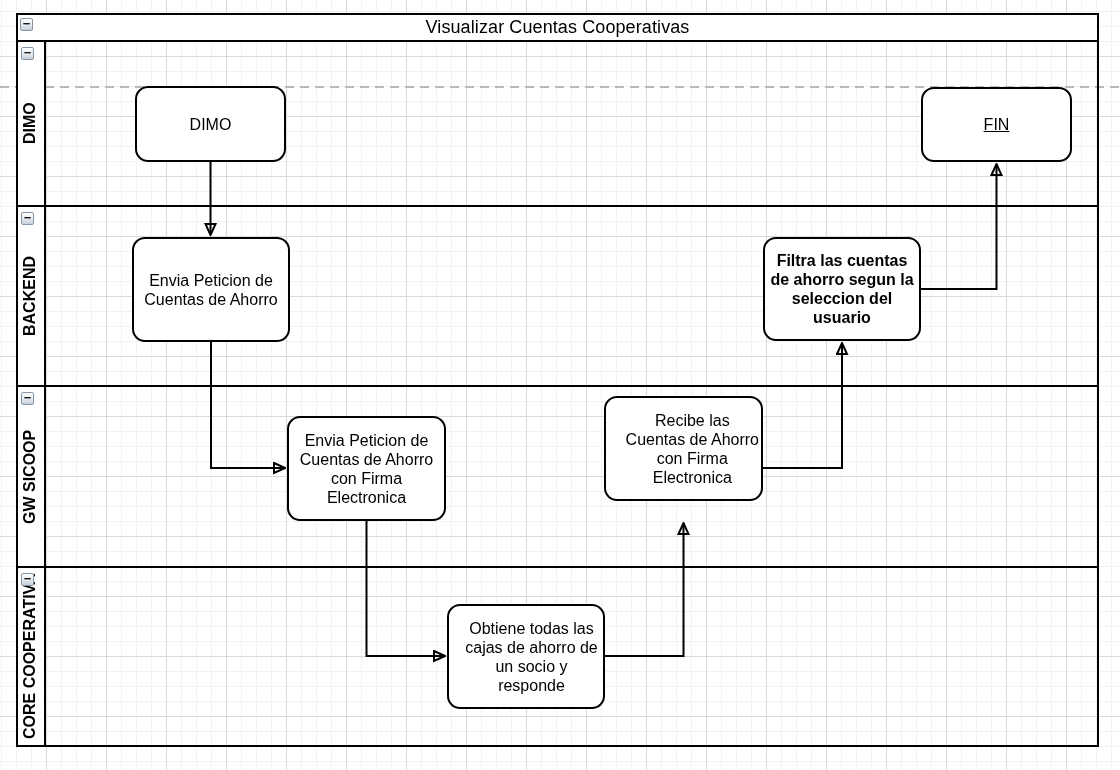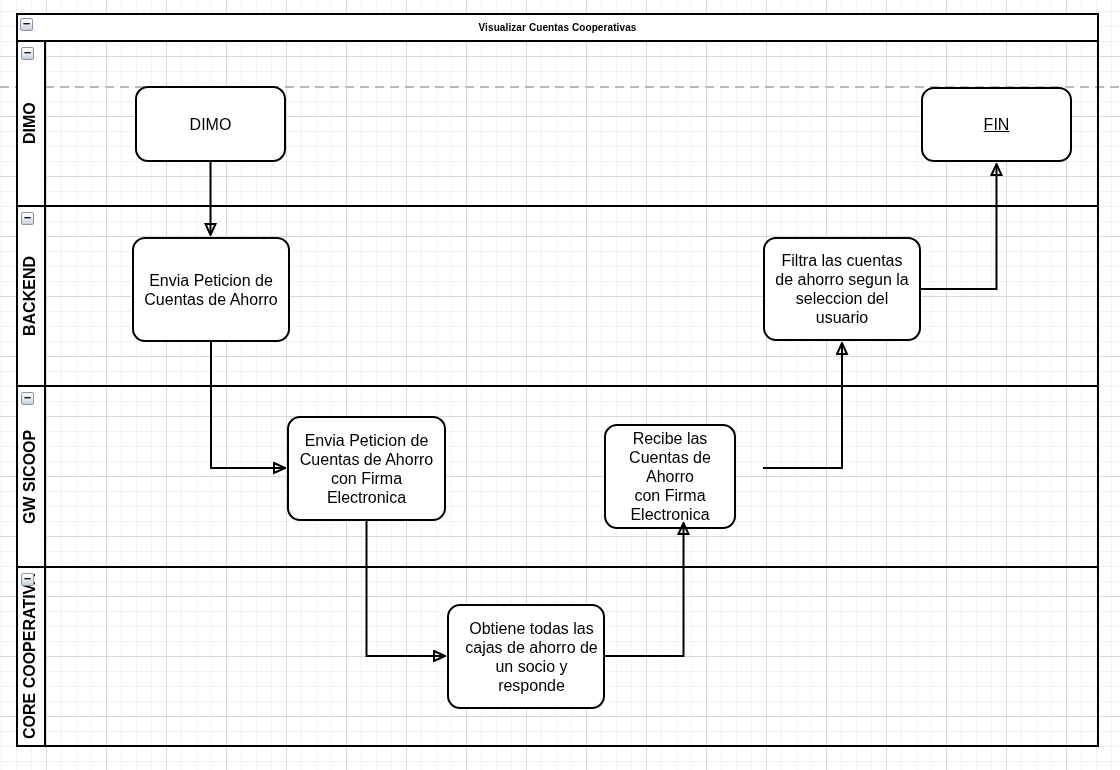--- a/index.html
+++ b/index.html
@@ -34,21 +34,21 @@
     border: 2px solid #000; z-index: 2;
     display: flex; flex-direction: column;
   }
   .pool-header {
     height: 27px; flex: 0 0 27px;
     border-bottom: 2px solid #000;
     background: #fff;
     display: flex; align-items: center; justify-content: center;
     position: relative;
   }
-  .pool-title { font-weight: bold; font-size: 10px; letter-spacing: 0.1px; }
+  .pool-title { font-weight: normal; font-size: 18px; letter-spacing: 0.1px; }
 
   .lane { display: flex; position: relative; }
   .lane + .lane { border-top: 2px solid #000; }
   .lane-dimo    { flex: 0 0 163px; }
   .lane-backend { flex: 0 0 180px; }
   .lane-gw      { flex: 0 0 181px; }
   .lane-core    { flex: 1 1 auto; }
 
   .lane-strip {
     width: 28px; flex: 0 0 28px;
@@ -85,22 +85,22 @@
     position: absolute; z-index: 3;
     background: #fff; border: 2px solid #000; border-radius: 13px;
     display: flex; align-items: center; justify-content: center;
     text-align: center; font-size: 16px; line-height: 19px;
     white-space: pre-line; padding: 2px;
   }
   .n-start { left: 135px; top: 86px;  width: 151px; height: 76px; }
   .n-envia { left: 132px; top: 237px; width: 158px; height: 105px; }
   .n-firma { left: 287px; top: 416px; width: 159px; height: 105px; }
   .n-obtiene { left: 447px; top: 604px; width: 158px; height: 105px; padding-left: 13px; }
-  .n-recibe { left: 604px; top: 424px; width: 132px; height: 105px; justify-content: flex-end; }
-  .n-filtra { left: 763px; top: 237px; width: 158px; height: 104px; }
+  .n-recibe { left: 604px; top: 396px; width: 159px; height: 105px; justify-content: flex-end; }
+  .n-filtra { left: 763px; top: 237px; width: 158px; height: 104px; font-weight: bold; }
   .n-fin   { left: 921px; top: 87px;  width: 151px; height: 75px; text-decoration: underline; }
 
   
   .edges { position: absolute; left: 0; top: 0; z-index: 4; pointer-events: none; }
   .edges path { stroke: #000; stroke-width: 2; fill: none; }
 </style>
 </head>
 <body>
 
 <div class="canvas">

